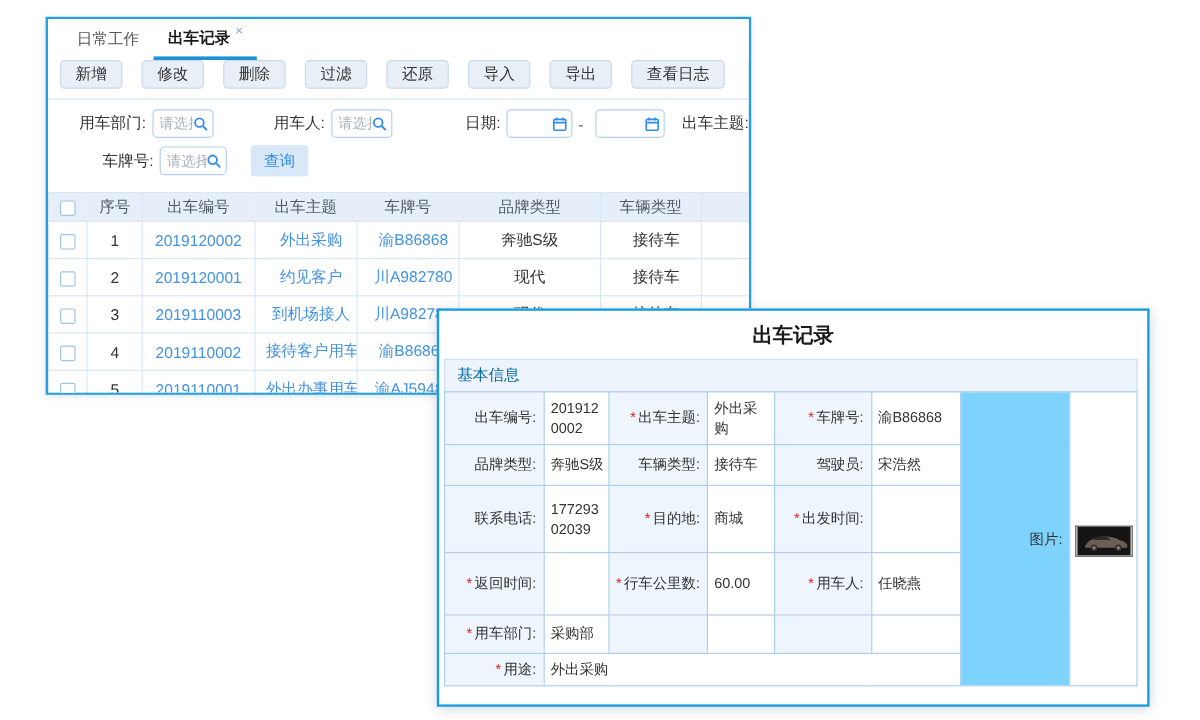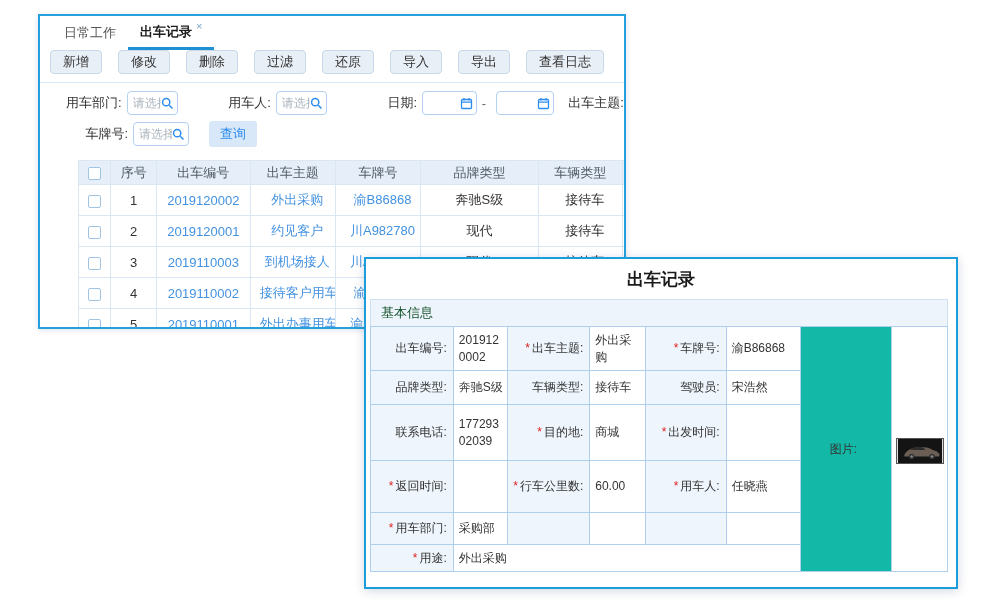--- a/index.html
+++ b/index.html
@@ -32,42 +32,42 @@
   .f-input input { border:none; outline:none; width:100%; height:100%; padding:0 16px 0 5px;
     font-size:12px; color:#666; background:transparent; }
   .f-input input::placeholder { color:#aab3bc; }
   .f-icon { position:absolute; right:3px; top:5px; }
   .sel{width:56px;} .date1{width:60px;} .date2{width:64px;}
   .dash { margin:0 5px; color:#666; }
   .subject-label { margin-left:14px; }
   .query-btn { margin-left:20px; background:#d8e8f8; color:#2d8cf0; border:none; border-radius:3px;
     padding:4px 11px; font-size:13px; cursor:pointer;text-align:center; }
 
-  table.grid { border-collapse:collapse; table-layout:fixed; width:785px; margin-top:3px;margin-left:38px; }
+  table.grid { border-collapse:collapse; table-layout:fixed; width:785px; margin-top:3px; }
   table.grid th, table.grid td { border:1px solid #d9e7f5; height:24px; font-weight:normal;
     overflow:hidden; white-space:nowrap; }
   table.grid th { background:#e6eff9; color:#4f5b66; }
   table.grid td { height:31px; background:#fff; text-align:center; }
   td.al, th.al { text-align:left; padding-left:9px; }
   .checkbox { display:inline-block; width:13px; height:13px; border:1px solid #a0c4e4;
     border-radius:2px; background:#fff; vertical-align:middle; cursor:pointer; }
   .link { color:#4392e0; cursor:pointer; }
 
   
   .detail-panel { position:absolute; left:364px; top:257px; width:594px; height:332px;
     background:#fff; border:2px solid #1c9ddb; z-index:10; box-shadow:0 2px 10px rgba(0,40,90,.18); }
   .detail-title { text-align:center; font-size:17px; font-weight:bold; color:#1a1a1a; padding:9px 0 7px; }
   .detail-body { margin:1px 8px 0 4px; }
-  .section-bar { background:#eef4fb; border:1px solid #cfe0f0; padding:4px 10px; font-size:13px; color:#14532d; }
+  .section-bar { background:#eef4fb; border:1px solid #cfe0f0; padding:4px 10px; font-size:13px; color:#0369a1; }
   table.dgrid { border-collapse:collapse; table-layout:fixed; width:100%; margin-top:-1px; }
   table.dgrid td { border:1px solid #aed0ec; font-size:12px; overflow:hidden; vertical-align:middle; }
   td.dlabel { background:#eef5fc; text-align:right; padding:2px 6px 2px 2px; color:#333; }
   td.dvalue { background:#fff; text-align:left; padding:2px 3px 2px 5px; word-break:break-all; line-height:1.35; }
   .star { color:#e02020; margin-right:2px; }
-  td.img-label { background:#14b8a6; text-align:center; padding-right:6px; }
+  td.img-label { background:#7dd3fc; text-align:right; padding-right:6px; }
   td.img-cell { background:#fff; vertical-align:top; text-align:center; padding-top:6px; }
   .r1{height:44px;} .r2{height:34px;} .r3{height:56px;} .r4{height:52px;} .r5{height:32px;padding-left:20px;} .r6{height:27px;}
   .car-thumb { display:inline-block; border:1px solid #555; }
 </style>
 </head>
 <body>
 
 <div class="main-window">
 
   <div class="tab-bar">

